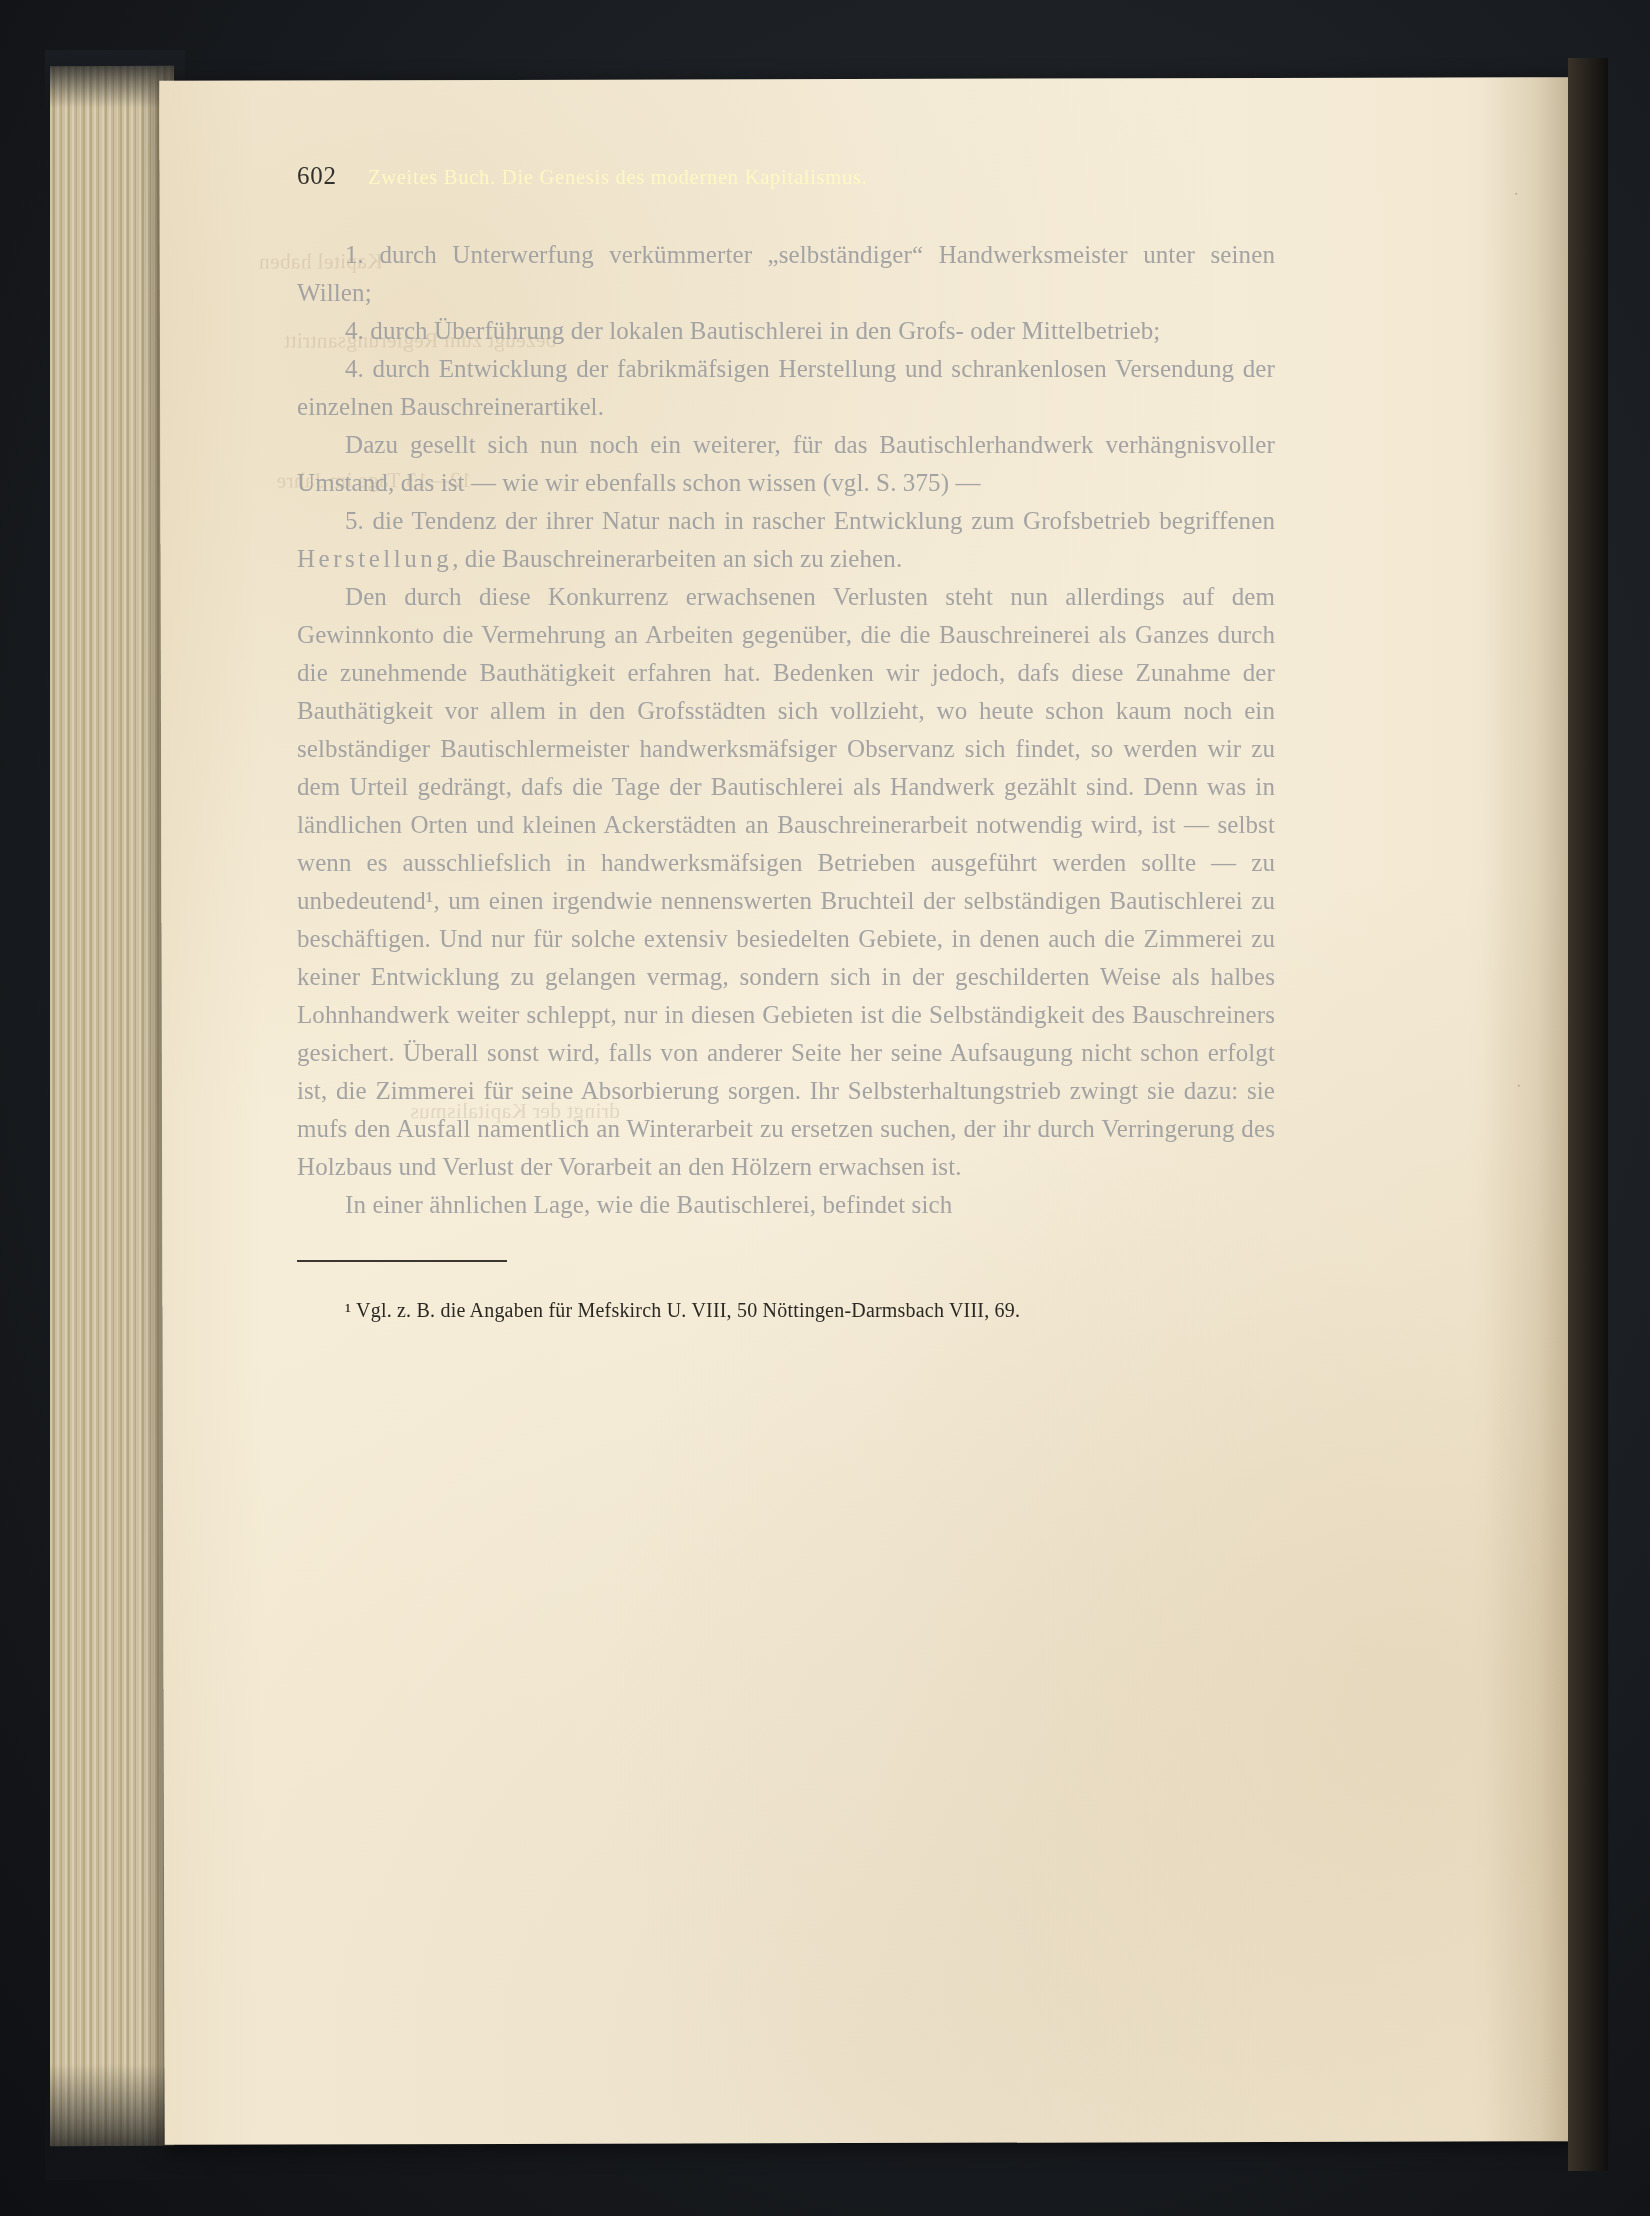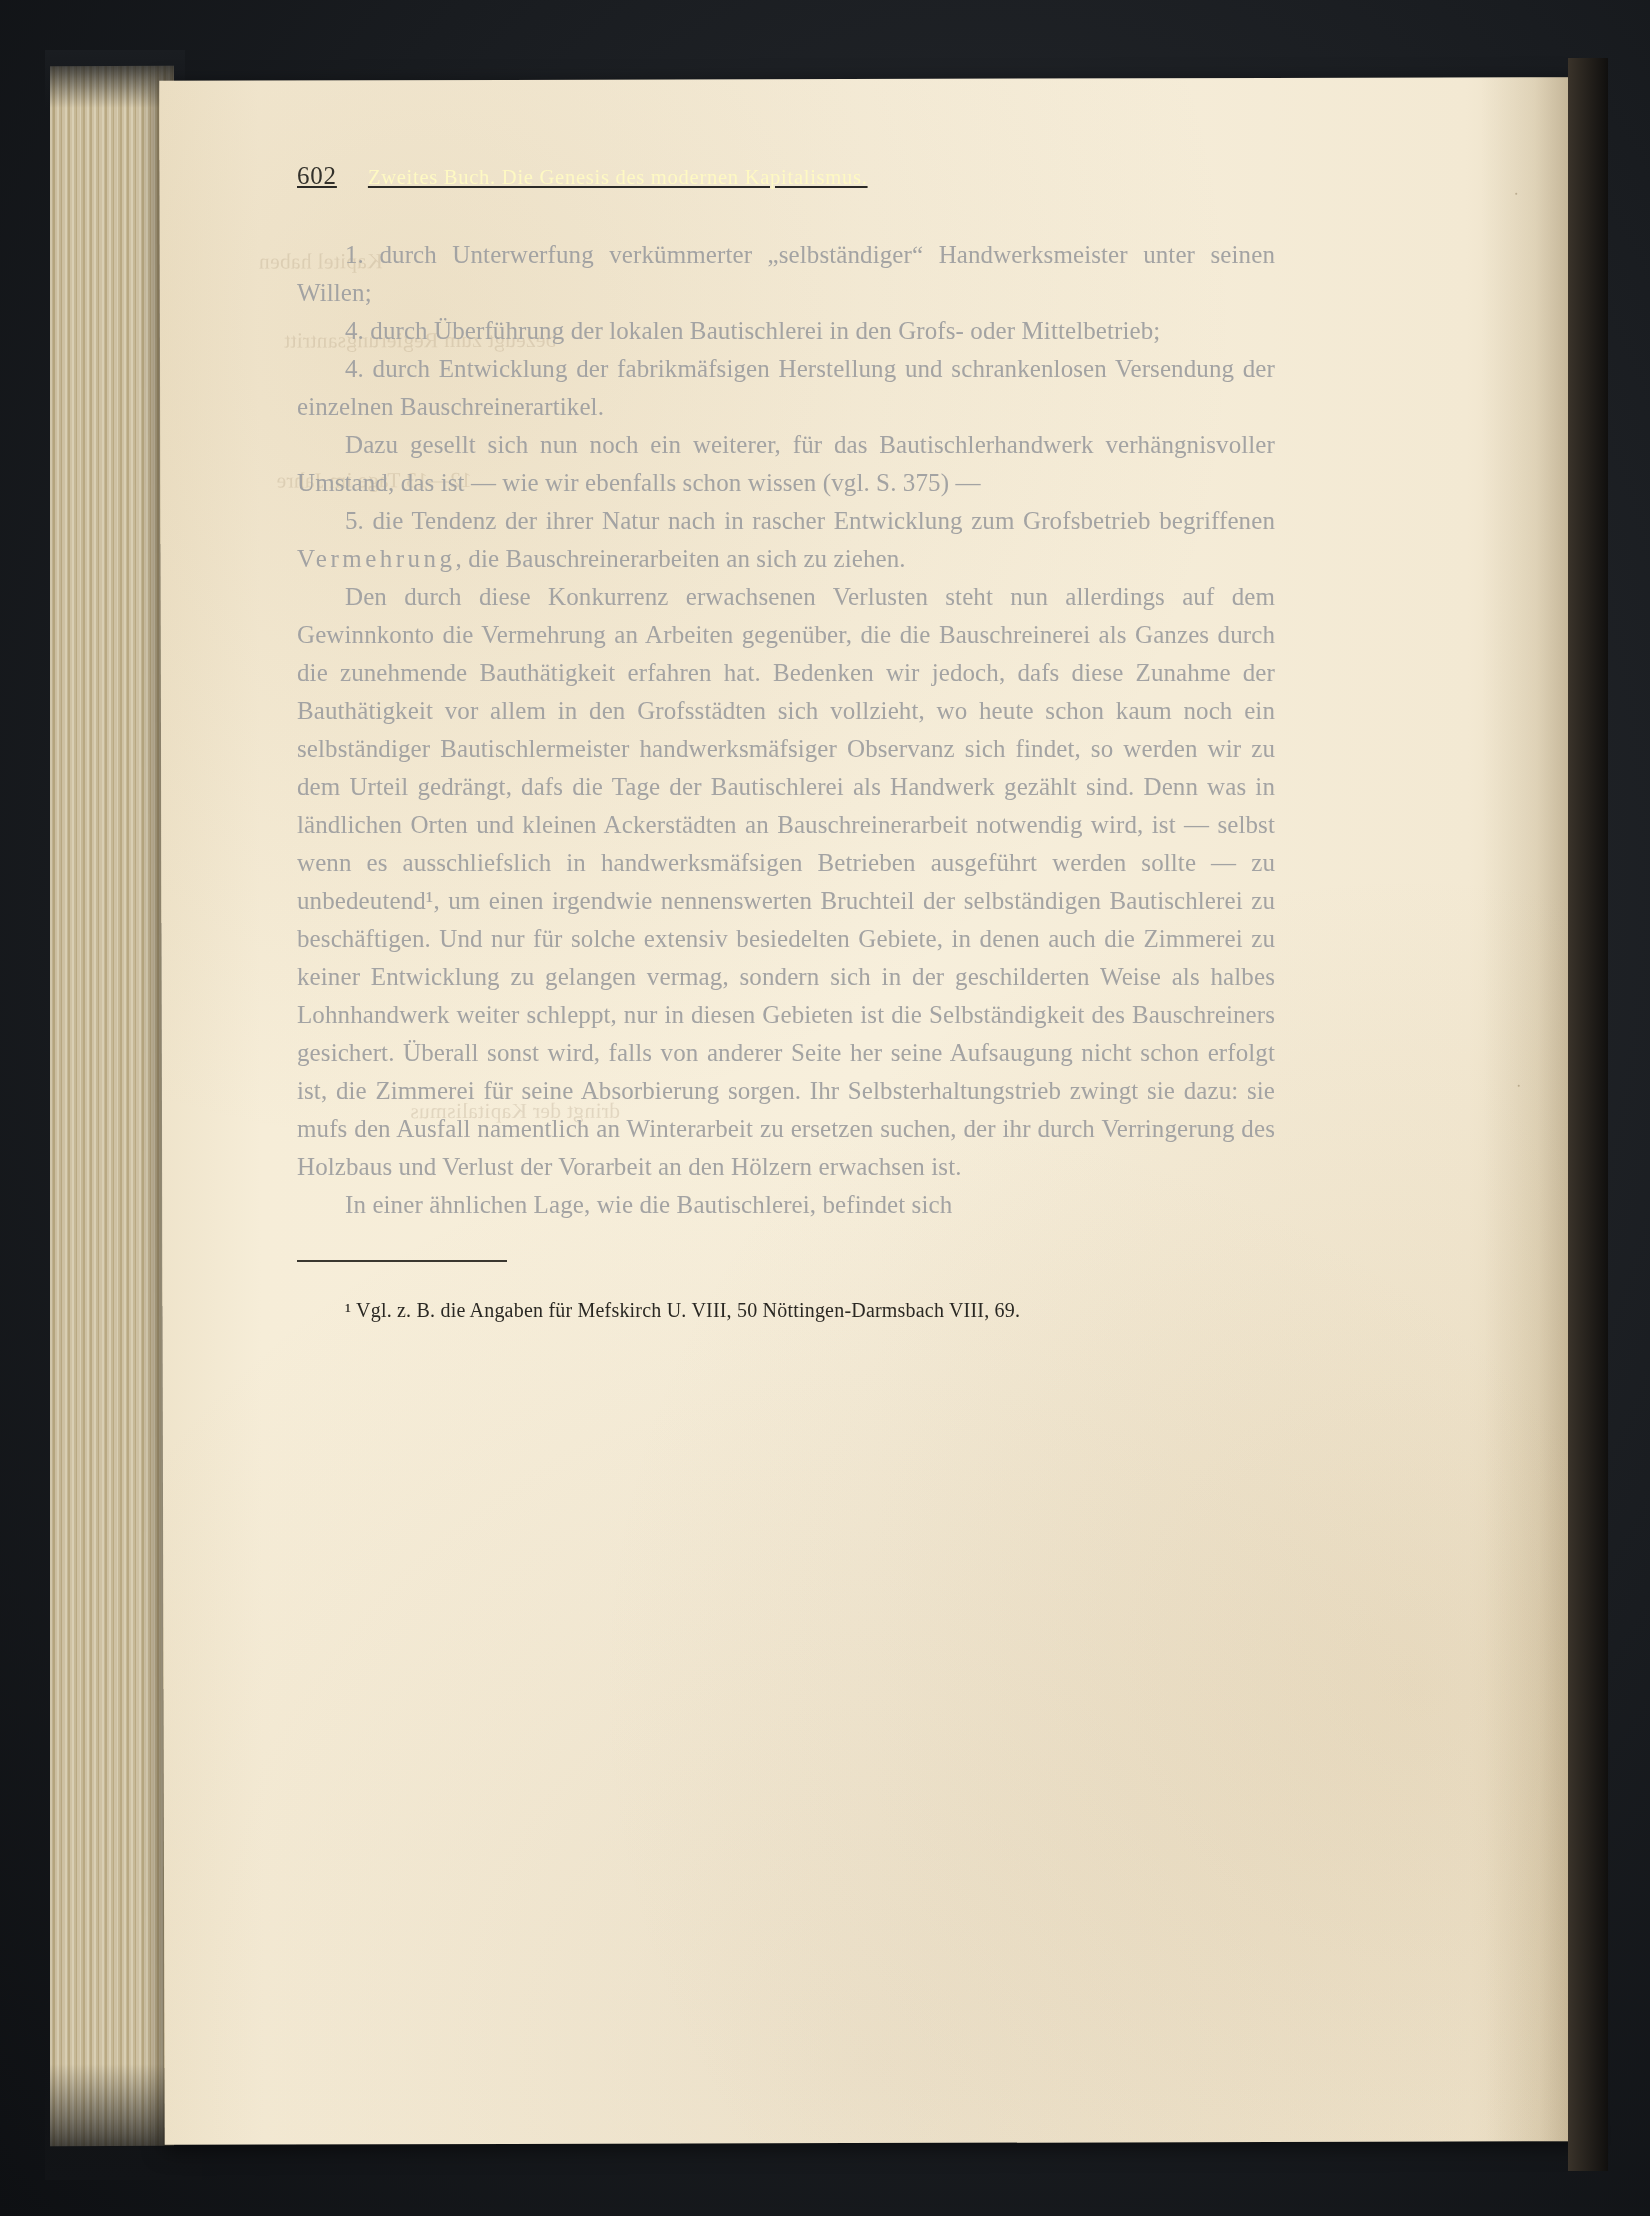--- a/index.html
+++ b/index.html
@@ -114,21 +114,20 @@
     left: 297px;
     top: 162px;
     width: 978px;
   }
   .running-head {
     display: flex;
     align-items: baseline;
     gap: 31px;
     margin-bottom: 46px;
     color: #2b2a26;
-    text-decoration: underline;
   }
   .folio {
     font-size: 25px;
     letter-spacing: 0.8px;
     color: #33312b;
   }
   .head-title {
     font-size: 20.6px;
     letter-spacing: 0.7px;
     color: #fef9c3;
@@ -195,21 +194,21 @@
 
     <div class="running-head">
       <span class="folio">602</span>
       <span class="head-title">Zweites Buch.  Die Genesis des modernen Kapitalismus.</span>
     </div>
 
     <p class="body">1. durch Unterwerfung verkümmerter „selbständiger“ Handwerksmeister unter seinen Willen;</p>
     <p class="body">4. durch Überführung der lokalen Bautischlerei in den Grofs- oder Mittelbetrieb;</p>
     <p class="body">4. durch Entwicklung der fabrikmäfsigen Herstellung und schrankenlosen Versendung der einzelnen Bauschreinerartikel.</p>
     <p class="body">Dazu gesellt sich nun noch ein weiterer, für das Bautischlerhandwerk verhängnisvoller Umstand, das ist — wie wir ebenfalls schon wissen (vgl. S. 375) —</p>
-    <p class="body">5. die Tendenz der ihrer Natur nach in rascher Entwicklung zum Grofsbetrieb begriffenen <span class="sp">Vermehrung</span>, die Bauschreinerarbeiten an sich zu ziehen.</p>
+    <p class="body">5. die Tendenz der ihrer Natur nach in rascher Entwicklung zum Grofsbetrieb begriffenen <span class="sp">Herstellung</span>, die Bauschreinerarbeiten an sich zu ziehen.</p>
     <p class="body">Den durch diese Konkurrenz erwachsenen Verlusten steht nun allerdings auf dem Gewinnkonto die Vermehrung an Arbeiten gegenüber, die die Bauschreinerei als Ganzes durch die zunehmende Bauthätigkeit erfahren hat. Bedenken wir jedoch, dafs diese Zunahme der Bauthätigkeit vor allem in den Grofsstädten sich vollzieht, wo heute schon kaum noch ein selbständiger Bautischlermeister handwerksmäfsiger Observanz sich findet, so werden wir zu dem Urteil gedrängt, dafs die Tage der Bautischlerei als Handwerk gezählt sind. Denn was in ländlichen Orten und kleinen Ackerstädten an Bauschreinerarbeit notwendig wird, ist — selbst wenn es ausschliefslich in handwerksmäfsigen Betrieben ausgeführt werden sollte — zu unbedeutend¹, um einen irgendwie nennenswerten Bruchteil der selbständigen Bautischlerei zu beschäftigen. Und nur für solche extensiv besiedelten Gebiete, in denen auch die Zimmerei zu keiner Entwicklung zu gelangen vermag, sondern sich in der geschilderten Weise als halbes Lohnhandwerk weiter schleppt, nur in diesen Gebieten ist die Selbständigkeit des Bauschreiners gesichert. Überall sonst wird, falls von anderer Seite her seine Aufsaugung nicht schon erfolgt ist, die Zimmerei für seine Absorbierung sorgen. Ihr Selbsterhaltungstrieb zwingt sie dazu: sie mufs den Ausfall namentlich an Winterarbeit zu ersetzen suchen, der ihr durch Verringerung des Holzbaus und Verlust der Vorarbeit an den Hölzern erwachsen ist.</p>
     <p class="body">In einer ähnlichen Lage, wie die Bautischlerei, befindet sich</p>
 
     <div class="footnote-rule"></div>
     <div class="footnote">¹ Vgl. z. B. die Angaben für Mefskirch U. VIII, 50  Nöttingen-Darmsbach VIII, 69.</div>
   </div>
 </div>
 
 
 </body></html>

